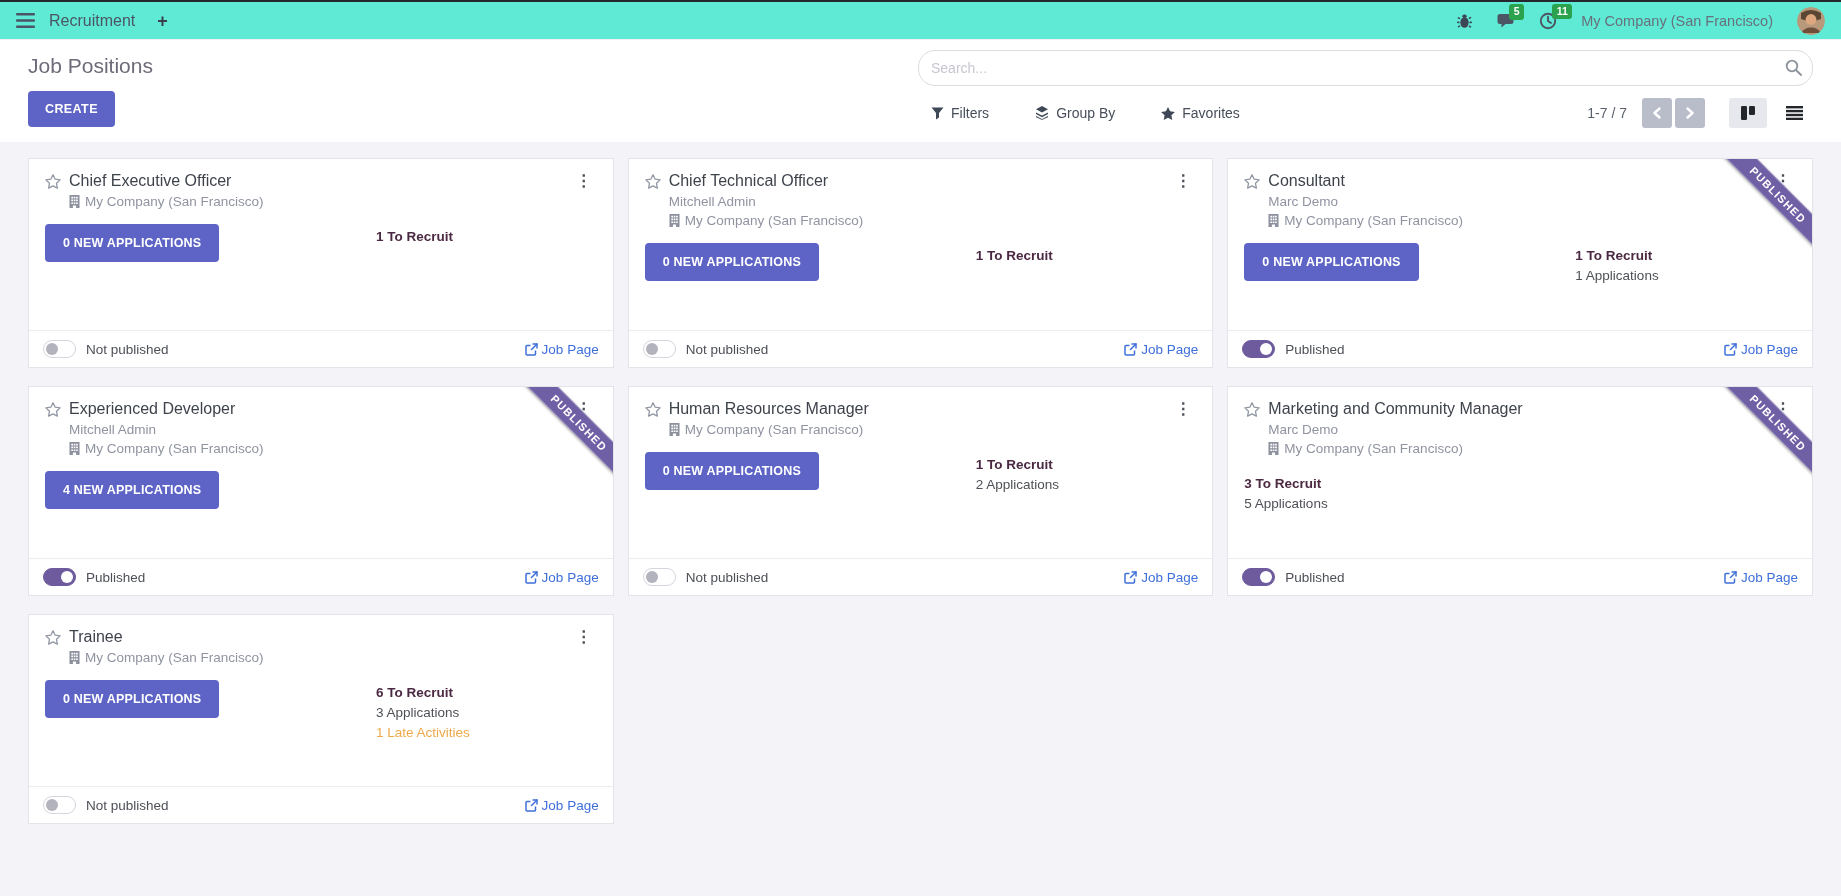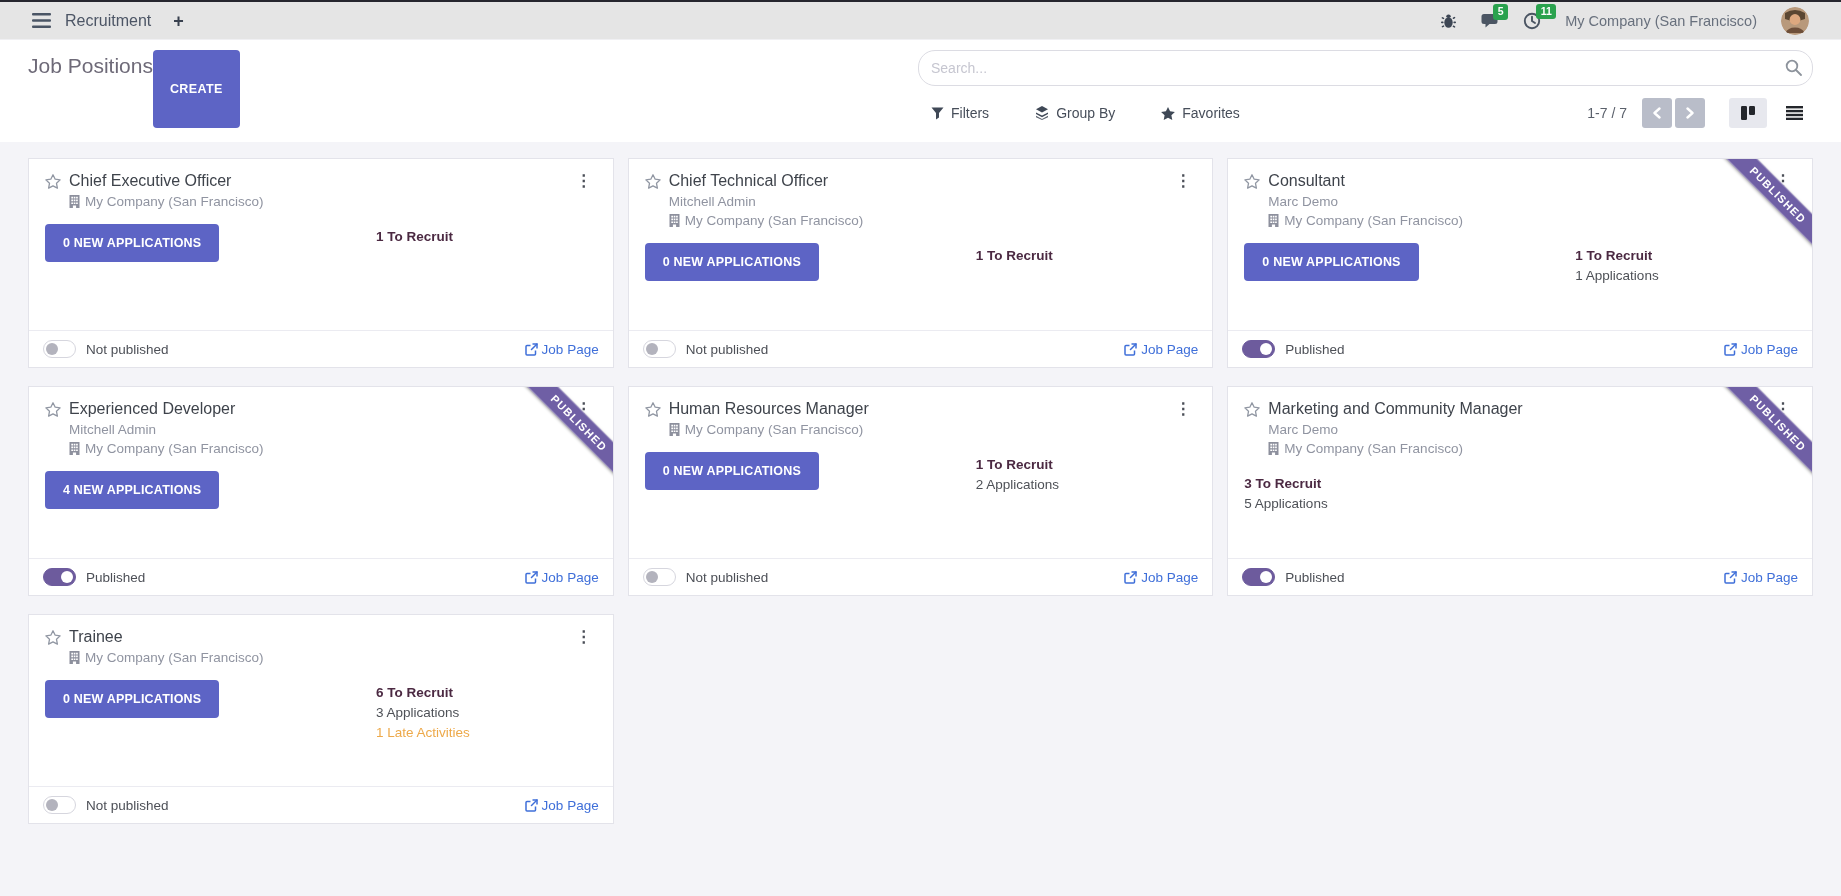--- a/index.html
+++ b/index.html
@@ -6,34 +6,34 @@
   html,body { margin:0; padding:0; }
   body {
     width:1841px; height:896px; overflow:hidden;
     font-family:"Liberation Sans", sans-serif;
     background:#fff; color:#43464d;
     display:flex; flex-direction:column;
   }
   .top-strip { height:2px; background:#26262e; flex:0 0 auto; }
 
   
-  .navbar { height:38px; flex:0 0 auto; display:flex; align-items:center; padding:0 32px; background:#e5e5e5; border-bottom:1px solid #f0f0f3; }
+  .navbar { height:38px; flex:0 0 auto; display:flex; align-items:center; padding:0 16px; background:#5eead4; border-bottom:1px solid #f0f0f3; }
   .nav-left { display:flex; align-items:center; }
   .hamburger { display:flex; cursor:pointer; }
   .app-name { font-size:16px; color:#4c5565; margin-left:14px; cursor:pointer; }
   .nav-plus { font-size:18px; font-weight:700; color:#39414f; margin-left:22px; cursor:pointer; line-height:1; }
   .nav-right { margin-left:auto; display:flex; align-items:center; gap:24px; }
   .icon-wrap { position:relative; display:flex; cursor:pointer; }
   .nav-badge { position:absolute; top:-8px; left:13px; background:var(--badge_green); color:#fff; font-size:10.5px; font-weight:700; padding:2px 4.5px; border-radius:3px; line-height:1.1; }
   .company-name { font-size:14.5px; color:#68707d; cursor:pointer; }
   .avatar { width:28px; height:28px; border-radius:50%; overflow:hidden; cursor:pointer; flex:0 0 auto; }
 
   
   .control { flex:0 0 auto; display:flex; padding:10px 28px 14px; background:#fff; }
-  .cp-left { display:flex; flex-direction:row; }
+  .cp-left { display:flex; flex-direction:column; }
   .page-title { font-size:21px; font-weight:400; color:#6e6a78; margin:4px 0 13px; }
   .btn-create { background:var(--primary); color:#fff; border:none; border-radius:4px; font-size:12.5px; font-weight:700; letter-spacing:.4px; padding:11px 17px; width:max-content; cursor:pointer; }
   .cp-right { margin-left:auto; width:895px; display:flex; flex-direction:column; }
   .searchbox { position:relative; }
   .searchbox input { width:100%; height:36px; border:1px solid #dcdce3; border-radius:17px; padding:0 36px 0 12px; font-size:14px; color:#555; outline:none; font-family:inherit; }
   .searchbox input::placeholder { color:#c6c6d0; }
   .search-icon { position:absolute; right:11px; top:9px; cursor:pointer; }
   .toolbar { display:flex; align-items:center; margin-top:12px; padding-left:13px; font-size:14px; color:#474e5a; }
   .tb-item { display:flex; align-items:center; gap:7px; margin-right:46px; cursor:pointer; }
   .pager-text { margin-left:auto; font-size:14px; color:#5a606b; margin-right:12px; }

